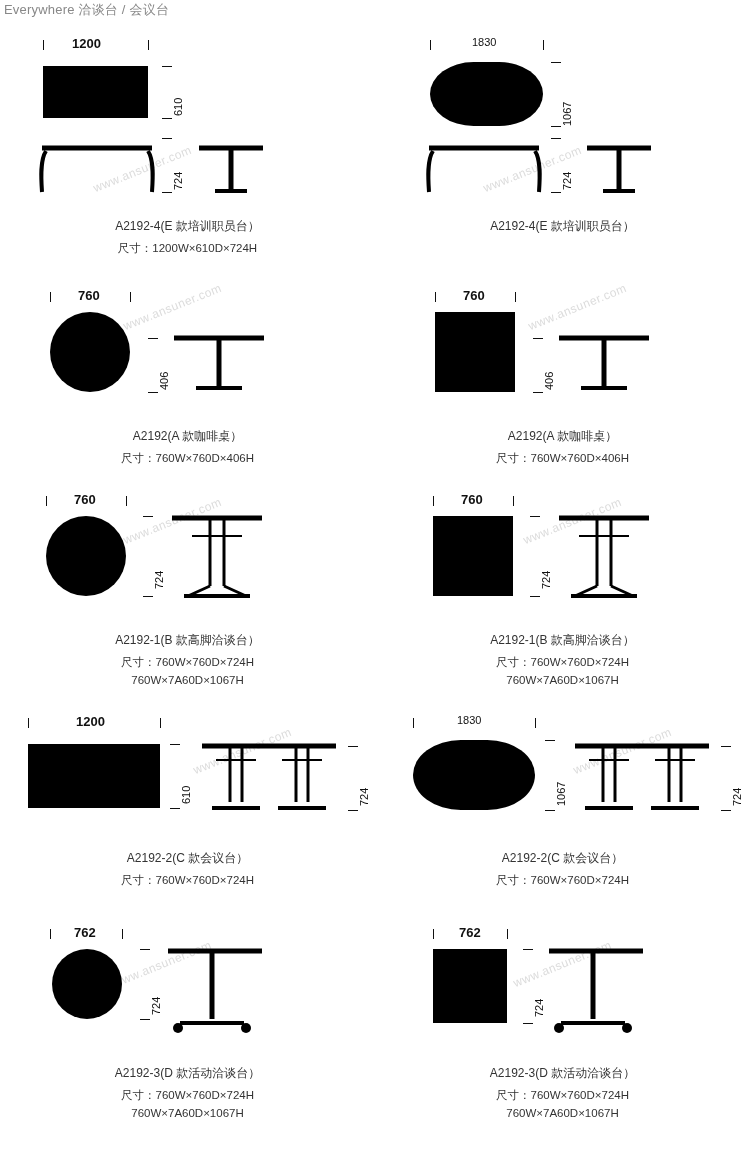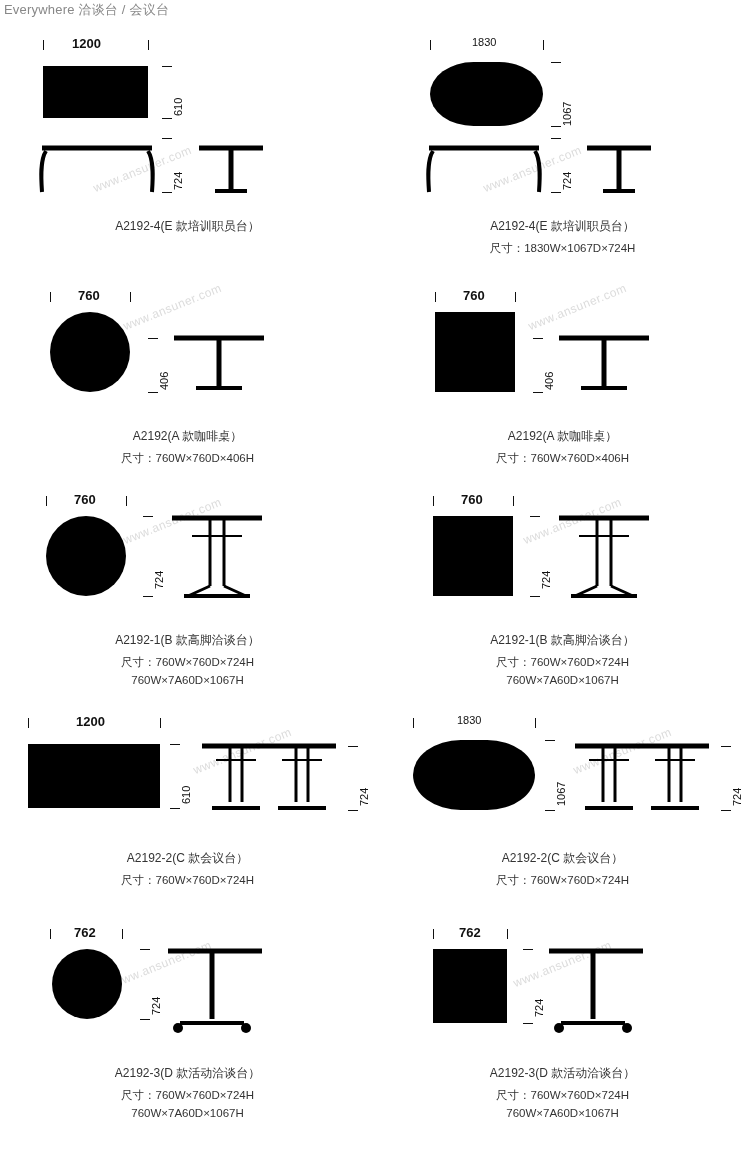--- a/index.html
+++ b/index.html
@@ -143,20 +143,21 @@
           <div class="tick-h" style="left:162px; top:170px; width:10px;"></div>
           <div class="dim vert" style="left:172px; top:168px;">724</div>
 
           <svg style="position:absolute; left:197px; top:112px;" width="70" height="62">
             <line x1="2" y1="14" x2="66" y2="14" stroke="#000" stroke-width="5"></line>
             <line x1="34" y1="15" x2="34" y2="55" stroke="#000" stroke-width="5"></line>
             <line x1="18" y1="57" x2="50" y2="57" stroke="#000" stroke-width="4"></line>
           </svg>
         </div>
         <div class="caption" style="top:196px;">A2192-4(E 款培训职员台）</div>
+        <div class="caption sub" style="top:218px;">尺寸：1200W×610D×724H</div>
       </div>
 
       <div class="cell right">
         <div class="fig" style="height:200px;">
           <div class="wm" style="left:105px; top:140px;">www.ansuner.com</div>
           <div class="tick-v" style="left:55px; top:18px; height:10px;"></div>
           <div class="tick-v" style="left:168px; top:18px; height:10px;"></div>
           <div class="dim" style="left:97px; top:14px;">1830</div>
           <div class="shape rounded-top" style="left:55px; top:40px; width:113px; height:64px;"></div>
           <div class="tick-h" style="left:176px; top:40px; width:10px;"></div>
@@ -172,21 +173,20 @@
           <div class="tick-h" style="left:176px; top:170px; width:10px;"></div>
           <div class="dim vert" style="left:186px; top:168px;">724</div>
 
           <svg style="position:absolute; left:210px; top:112px;" width="70" height="62">
             <line x1="2" y1="14" x2="66" y2="14" stroke="#000" stroke-width="5"></line>
             <line x1="34" y1="15" x2="34" y2="55" stroke="#000" stroke-width="5"></line>
             <line x1="18" y1="57" x2="50" y2="57" stroke="#000" stroke-width="4"></line>
           </svg>
         </div>
         <div class="caption" style="top:196px;">A2192-4(E 款培训职员台）</div>
-        <div class="caption sub" style="top:218px;">尺寸：1830W×1067D×724H</div>
       </div>
     </div>
 
     <div class="row" style="height:200px; top:248px; position:absolute;">
 
       <div class="cell left">
         <div class="fig" style="height:160px;">
           <div class="wm" style="left:120px; top:30px;">www.ansuner.com</div>
           <div class="tick-v" style="left:50px; top:22px; height:10px;"></div>
           <div class="tick-v" style="left:130px; top:22px; height:10px;"></div>

